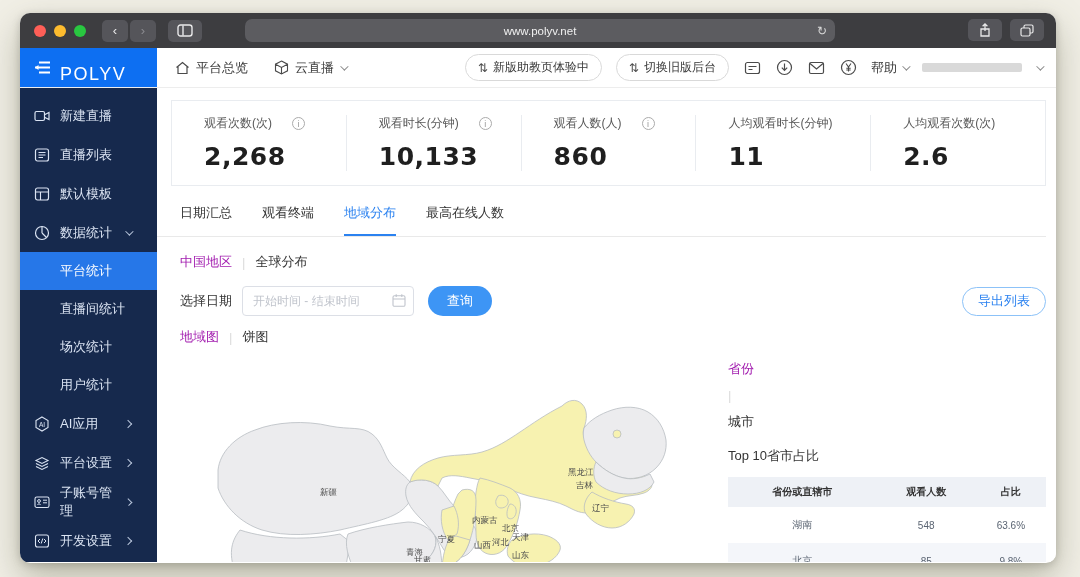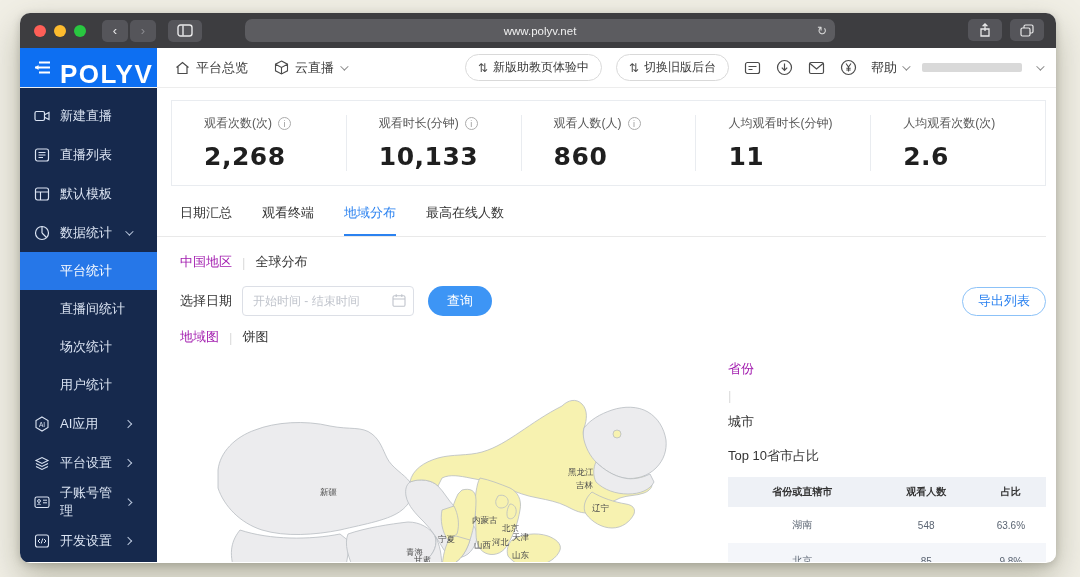--- a/index.html
+++ b/index.html
@@ -24,21 +24,21 @@
   .sbtogglebtn { width:34px; margin-left:12px; }
   .urlbar { position:absolute; left:225px; top:6px; width:590px; height:23px; background:#5c5c60;
     border-radius:7px; color:#f0f0f0; font-size:11.5px; display:flex; align-items:center; justify-content:center; }
   .urlbar .reload { position:absolute; right:8px; color:#d8d8d8; font-size:12px; }
   .chrome-right { position:absolute; right:12px; top:6px; display:flex; gap:8px; }
   .chrome-right .chrome-btn { width:34px; }
 
   
   .app-header { height:40px; display:flex; border-bottom:1px solid #ededed; background:#fff; }
   .logo-block { width:137px; min-width:137px; background:#0d6ff2; color:#fff; display:flex; align-items:center; padding-left:14px; gap:9px; }
-  .logo-text { font-weight:bold; font-size:26px; letter-spacing:1.5px;margin-top:13px; }
+  .logo-text { font-weight:normal; font-size:18px; letter-spacing:1.5px;margin-top:13px; }
   .header-main { flex:1; display:flex; align-items:center; padding:0 14px 0 18px; color:#3a3a3a; font-size:13px; }
   .hnav { display:flex; align-items:center; gap:6px; margin-right:26px; cursor:pointer; }
   .header-right { margin-left:auto; display:flex; align-items:center; gap:14px; }
   .pill { height:27px; border:1px solid #d9d9d9; border-radius:14px; display:flex; align-items:center;
     gap:5px; padding:0 12px; font-size:12px; color:#3a3a3a; background:#fff; }
   .pill .swap { font-size:12px; color:#4a4a4a; }
   .hicon { width:18px; height:18px; display:flex; align-items:center; justify-content:center; color:#4a4a4a; }
   .help { display:flex; align-items:center; gap:5px; }
   .redacted { width:100px; height:9px; background:#d9d9d9; border-radius:2px; }
   .chev { display:inline-block; width:6px; height:6px; border-right:1.4px solid #8a8a8a; border-bottom:1.4px solid #8a8a8a; transform:rotate(45deg) translateY(-2px); }
@@ -52,21 +52,21 @@
   .s-sub { height:38px; display:flex; align-items:center; padding-left:40px; font-size:13px; cursor:pointer; }
   .s-sub.active { background:#2677e8; color:#fff; }
   .s-item .chev, .s-item .chev.right { border-color:#b9c6dc; margin-left:auto; margin-right:26px; }
 
   .content { flex:1; background:#fff; overflow:hidden; }
 
   
   .stats-card { margin:12px 10px 0 14px; border:1px solid #e9ecf0; display:flex; padding:14px 0; }
   .stat { flex:1; padding-left:32px; }
   .stat + .stat { border-left:1px solid #e9ecf0; }
-  .stat-label { font-size:12px; color:#595959; display:flex; align-items:center; gap:6px; }
+  .stat-label { font-size:12px; color:#595959; display:flex; align-items:center; gap:20px; }
   .info-i { width:13px; height:13px; border:1px solid #ababab; border-radius:50%; color:#9a9a9a;
     font-size:9px; display:inline-flex; align-items:center; justify-content:center; font-style:normal; }
   .stat-value { margin-top:10px; font-size:25px; font-weight:bold; color:#1f1f1f; font-family:"DejaVu Sans", sans-serif; letter-spacing:.5px; }
 
   
   .tabs { display:flex; gap:30px; padding:18px 10px 0 23px; border-bottom:1px solid #e9e9e9; margin-right:10px; font-size:13px; color:#333; }
   .tab { padding-bottom:12px; cursor:pointer; }
   .tab.active { color:#2b82f0; border-bottom:2px solid #2b82f0; }
 
   .textline { display:flex; align-items:center; gap:10px; padding-left:23px; font-size:13px; color:#333; }

